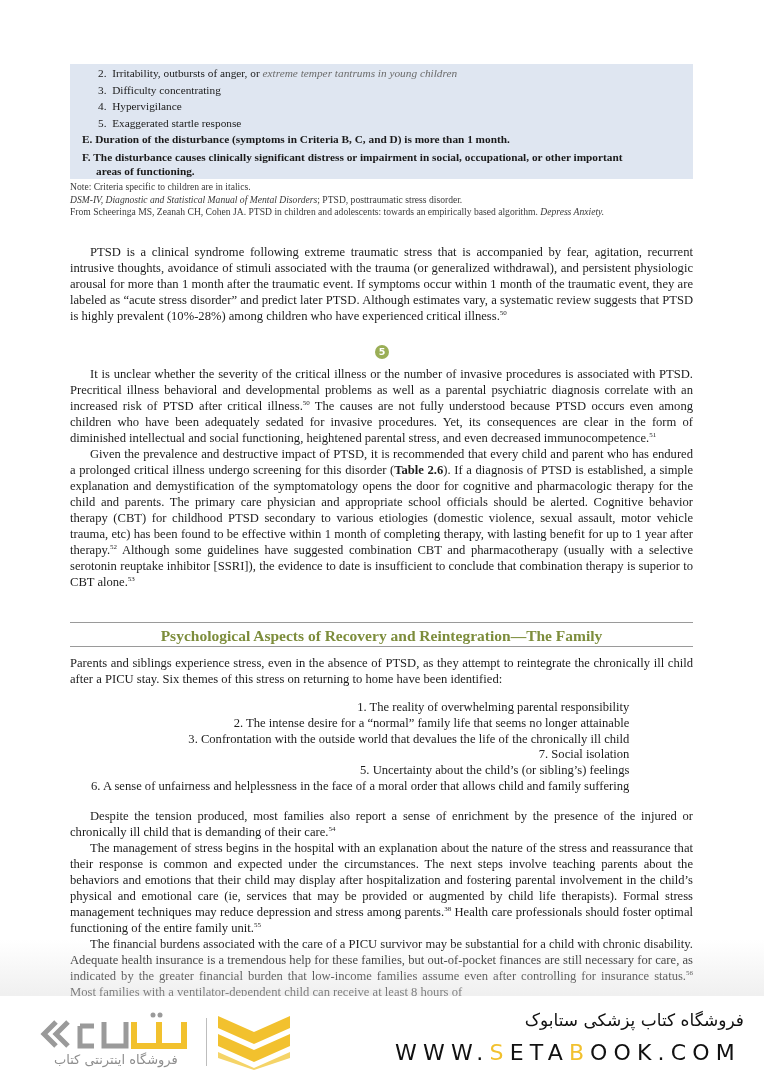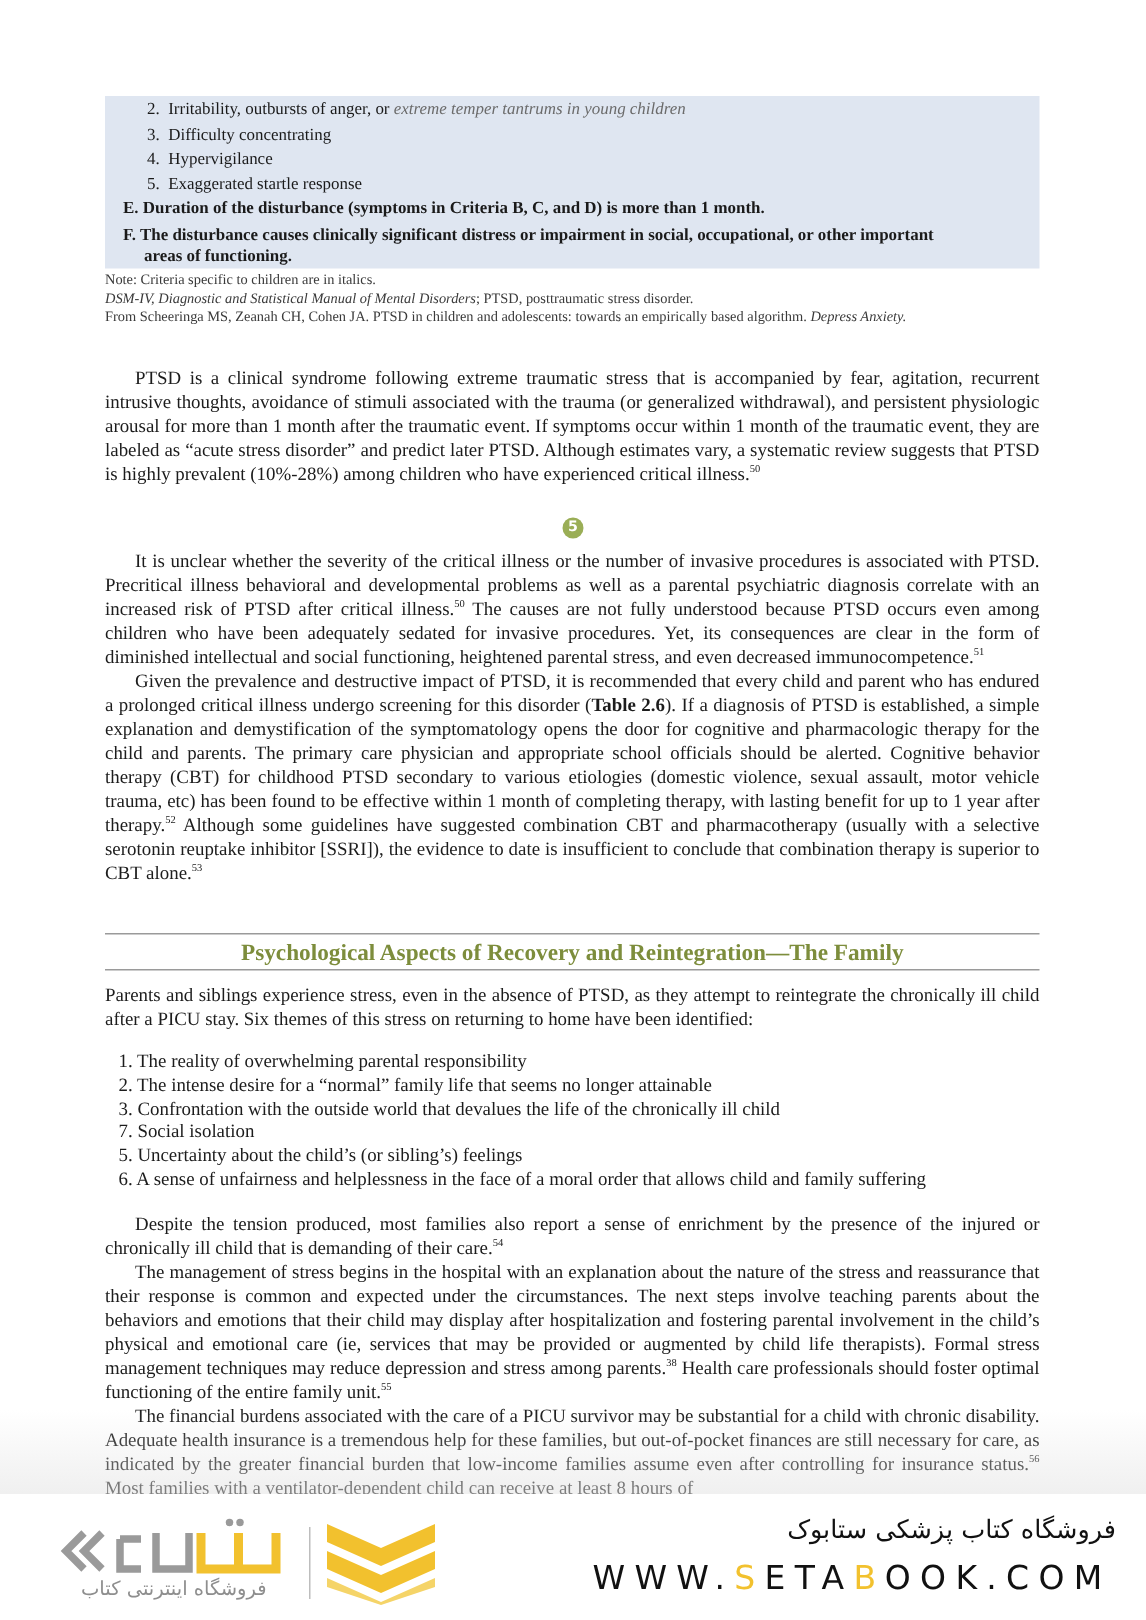--- a/index.html
+++ b/index.html
@@ -32,21 +32,21 @@
   .marker {
     position: absolute; left: 375px; top: 345px; width: 14px; height: 14px; border-radius: 50%;
     background: #9aae56; color: #fff; font-family: "DejaVu Sans", sans-serif; font-weight: bold;
     font-size: 9.5px; line-height: 14px; text-align: center;
   }
   .sec-rule { position: absolute; left: 70px; width: 623px; height: 1px; background: #9a9a9a; }
   .sec-title {
     position: absolute; left: 70px; top: 626px; width: 623px; text-align: center;
     font-size: 15.5px; font-weight: bold; color: #7d8d3c; line-height: 20px;
   }
-  .list { position: absolute; left: 79px; top: 700px; font-size: 12.6px; line-height: 15.8px; color: #1c1c1c; }
+  .list { position: absolute; left: 91px; top: 700px; font-size: 12.6px; line-height: 15.8px; color: #1c1c1c; text-align: right; }
   .list div { white-space: nowrap; }
   .fade {
     position: absolute; left: 0; top: 940px; width: 764px; height: 60px;
     background: linear-gradient(to bottom, rgba(230,230,230,0) 0%, rgba(225,225,225,0.55) 100%);
     pointer-events: none;
   }
   .banner { position: absolute; left: 0; top: 996px; width: 764px; height: 84px; background: #ffffff; }
   .logo-wrap { position: absolute; left: 38px; top: 16px; width: 260px; height: 60px; }
   .logo-word { position: absolute; left: 0; top: 0; width: 160px; height: 44px; }
   .logo-tag {

